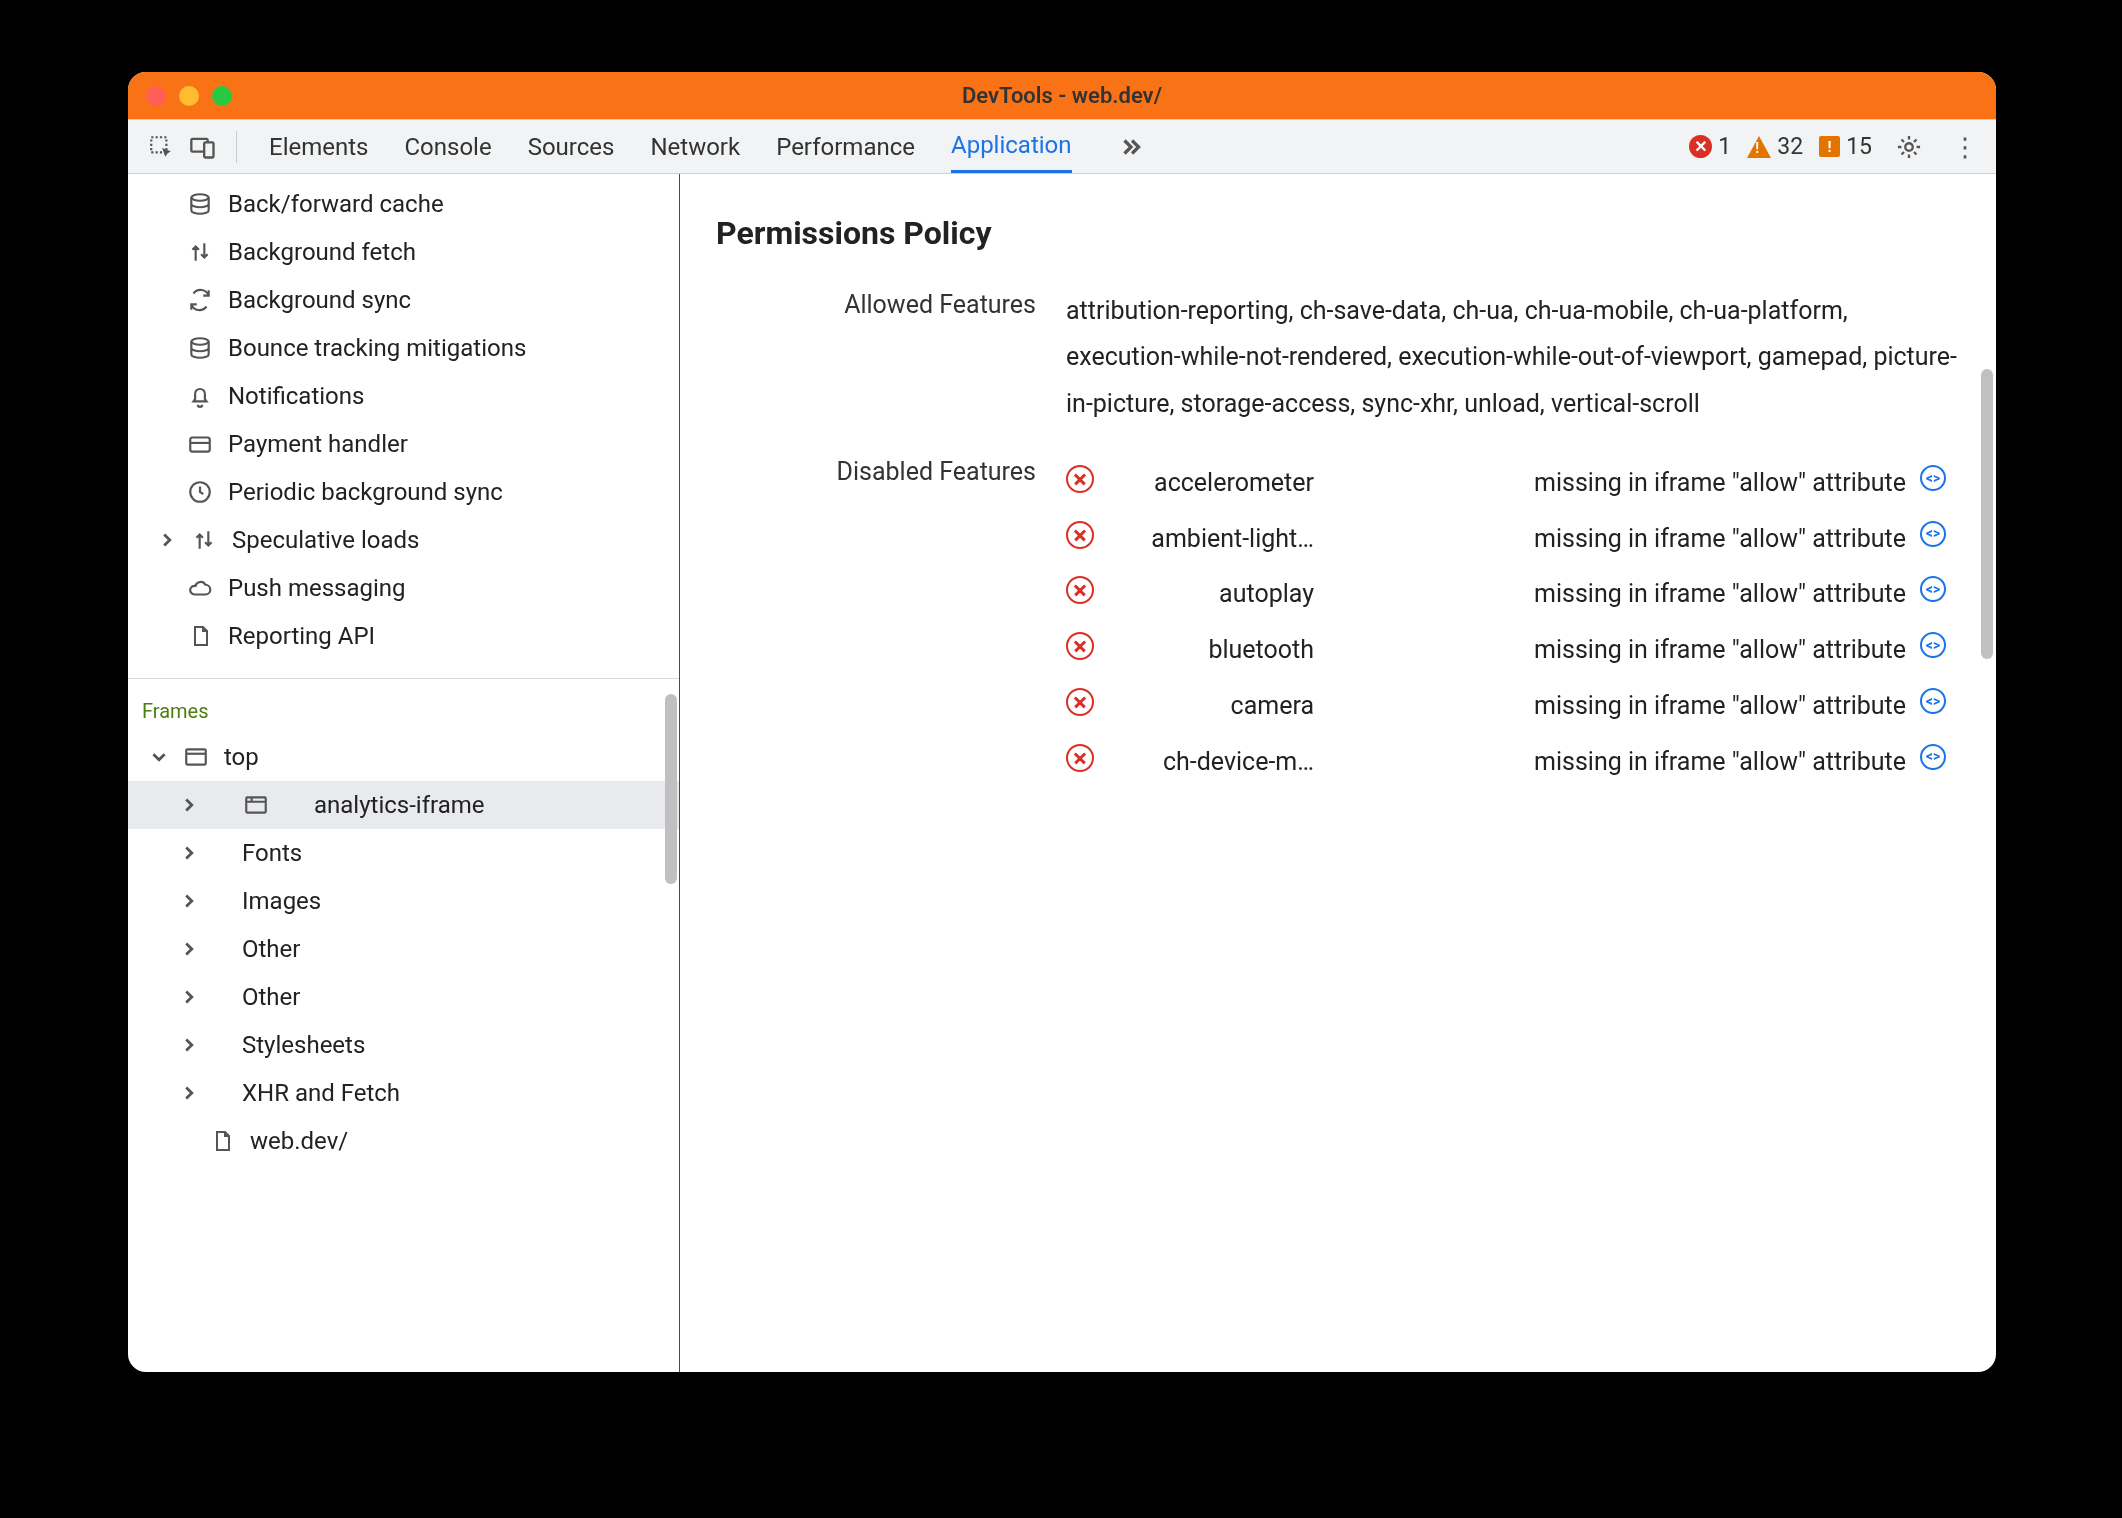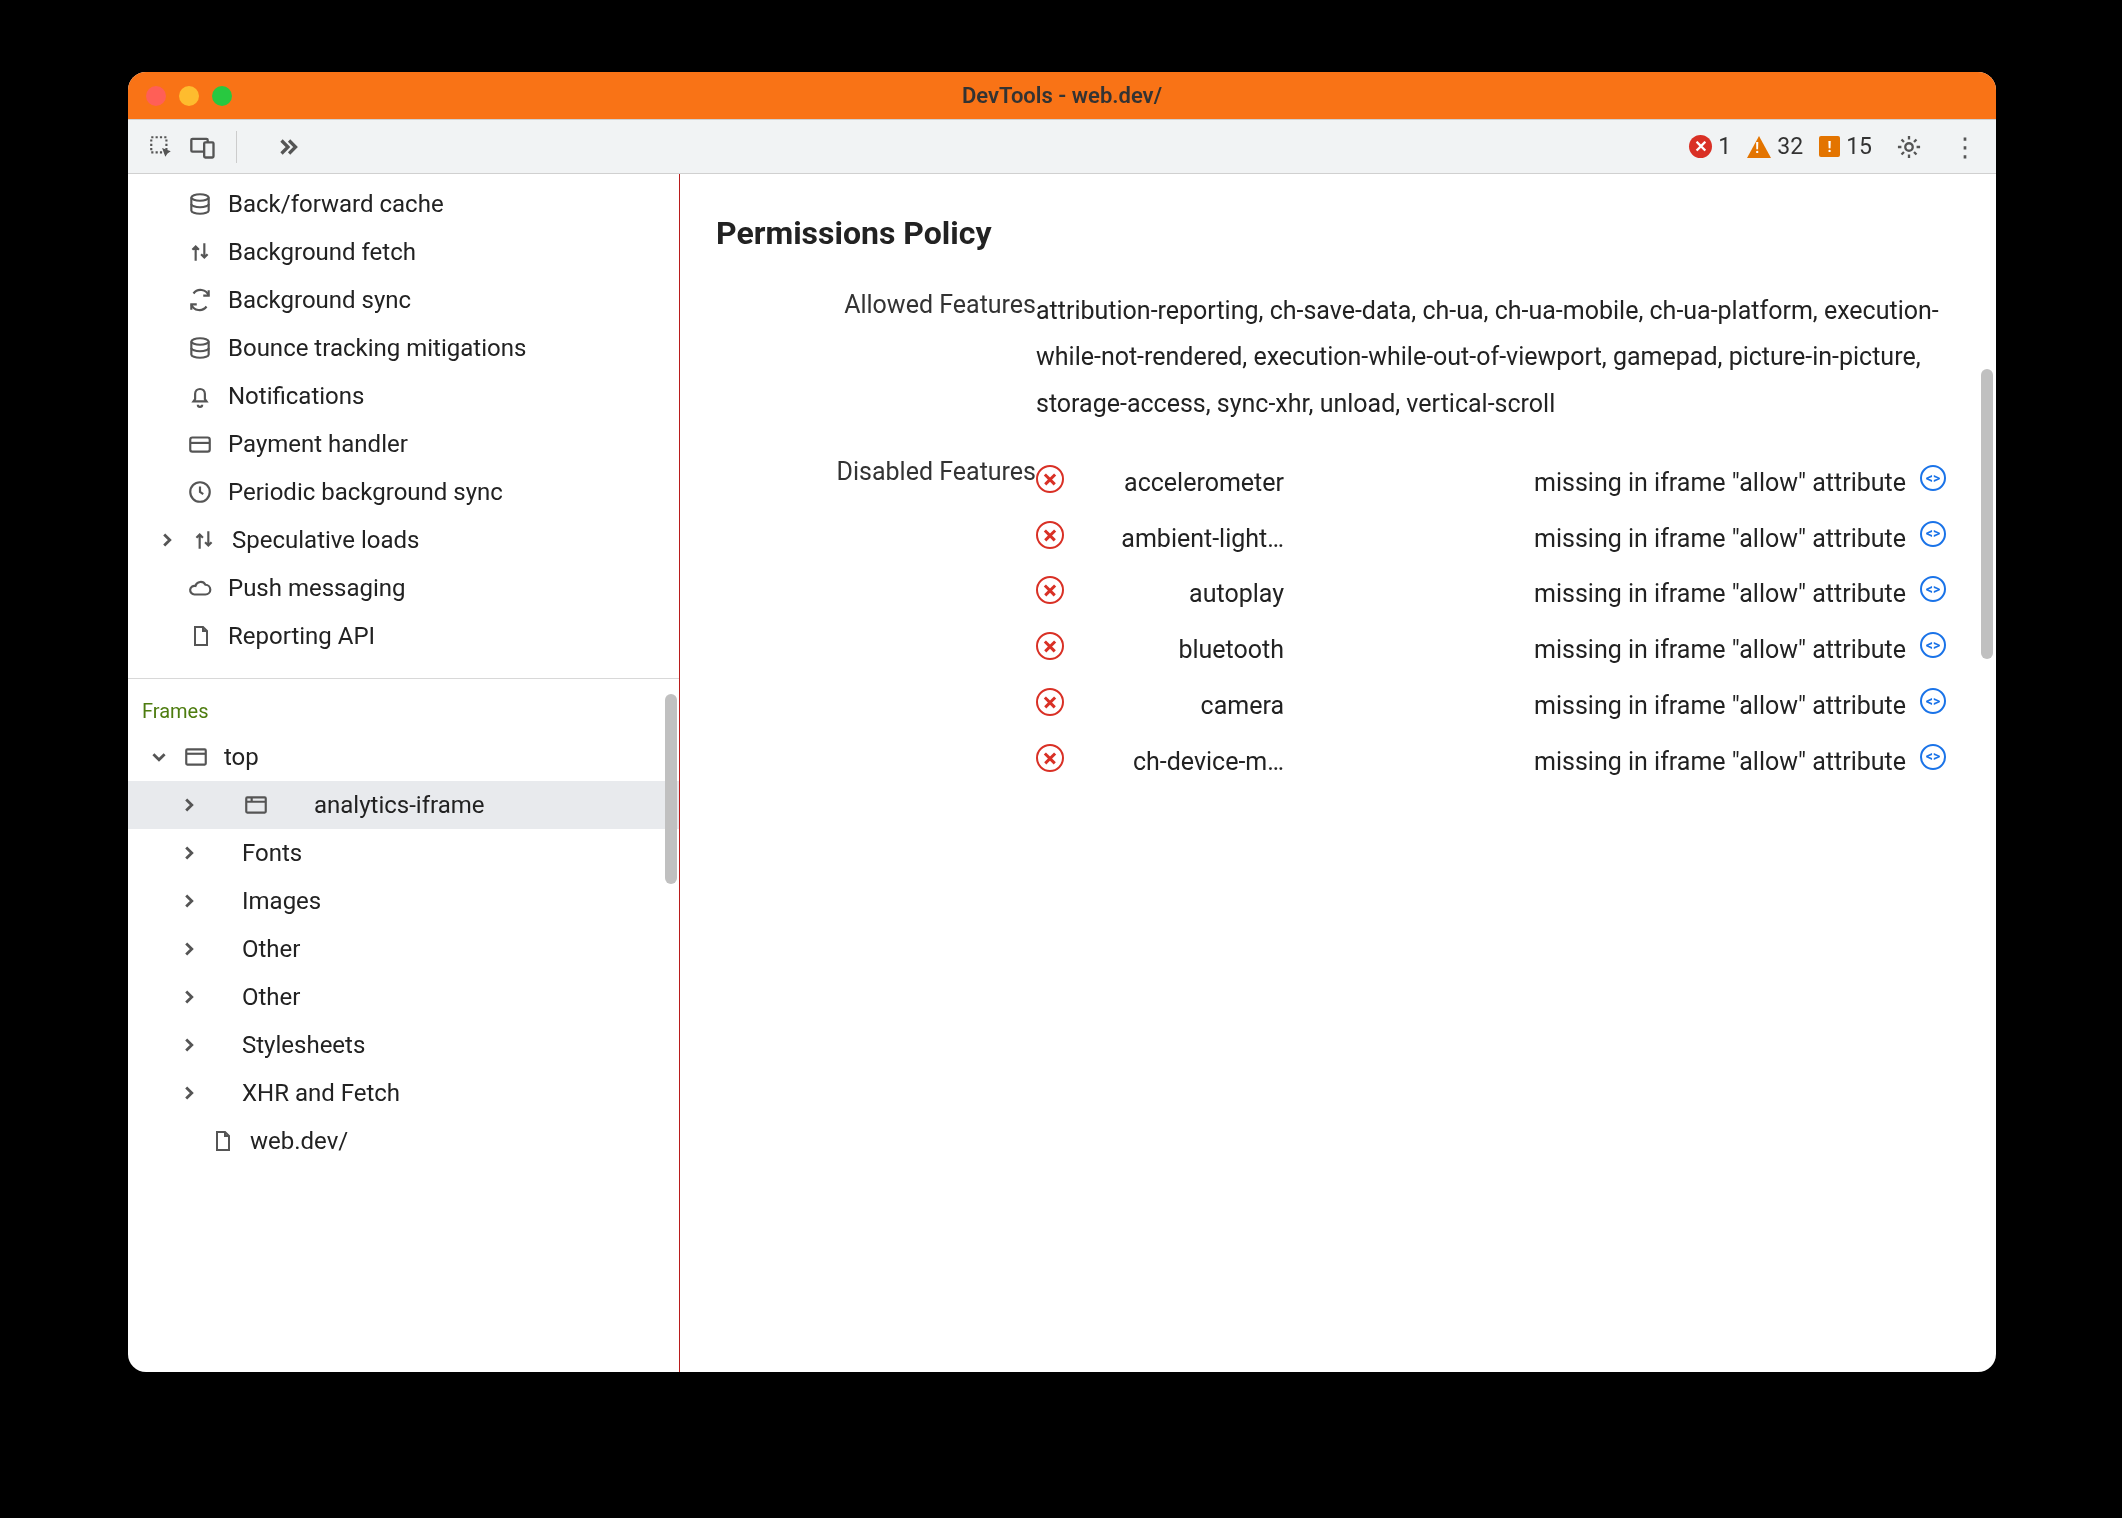--- a/index.html
+++ b/index.html
@@ -36,21 +36,21 @@
 .row.sel { background:#e8eaed; }
 .icon { width:28px; height:28px; display:flex; align-items:center; justify-content:center; color:#555; flex:none; }
 .caret { width:18px; display:flex; align-items:center; justify-content:center; color:#555; flex:none; }
 .caret svg { width:14px; height:14px; }
 .frames .row { padding-left: 22px; }
 .frames .row.ind1 { padding-left: 52px; gap: 44px; }
 .frames .row.ind2 { padding-left: 80px; }
 .sep-h { height:1px; background:#d8d8d8; margin: 6px 0; }
 .main { flex:1; overflow:auto; padding: 40px 36px 20px 36px; font-size: 25px; color:#222; position:relative;}
 .main h2 { font-size: 32px; font-weight: 700; margin-bottom: 36px; }
-.kv { display:grid; grid-template-columns: 320px 1fr; }
+.kv { display:grid; grid-template-columns: 320px 1fr; column-gap: 30px; }
 .k { text-align: right; color:#333; padding-top:2px; }
 .v { line-height: 1.85; }
 .disabled-list { display:flex; flex-direction:column; }
 .drow { display:grid; grid-template-columns: 34px 200px 1fr 40px; column-gap: 14px; align-items:start; padding: 6px 0; line-height:1.75;text-align:right; }
 .xicon { width:28px; height:28px; border:2.5px solid #d93025; border-radius:50%; position:relative; margin-top:4px; flex:none; }
 .xicon::before, .xicon::after { content:""; position:absolute; left:5px; top:11px; width:14px; height:2.5px; background:#d93025; }
 .xicon::before { transform:rotate(45deg); } .xicon::after { transform:rotate(-45deg); }
 .feat { white-space:nowrap; overflow:hidden; text-overflow:ellipsis; }
 .reason { color:#222; }
 .srcicon { width:26px; height:26px; border:2.5px solid #1a73e8; border-radius:50%; display:flex; align-items:center; justify-content:center; color:#1a73e8; font-size:14px; font-weight:700; margin-top:4px; flex:none; cursor:pointer; }
@@ -77,20 +77,28 @@
           <path d="M13 13 l8 3 -3 2 -2 3z" fill="currentColor" stroke="none"></path>
         </svg>
     </div>
     <div class="tb-icon">
       <svg viewBox="0 0 24 24" width="28" height="28" fill="none" stroke="currentColor" stroke-width="2">
           <rect x="2" y="5" width="14" height="11" rx="1"></rect>
           <rect x="13" y="8" width="8" height="13" rx="1" fill="#f1f3f4"></rect>
         </svg>
     </div>
     <div class="tb-sep"></div>
+    <div class="tabs">
+      <div class="tab">Elements</div>
+      <div class="tab">Console</div>
+      <div class="tab">Sources</div>
+      <div class="tab">Network</div>
+      <div class="tab">Performance</div>
+      <div class="tab active">Application</div>
+    </div>
     <div class="more-tabs">
       <svg viewBox="0 0 24 24" width="26" height="26" fill="none" stroke="currentColor" stroke-width="3">
           <path d="M6 6l6 6-6 6M13 6l6 6-6 6"></path>
         </svg>
     </div>
     <div class="toolbar-right">
       <div class="badge">
         <div class="iconcircle err">✕</div>
         <span>1</span>
       </div>

